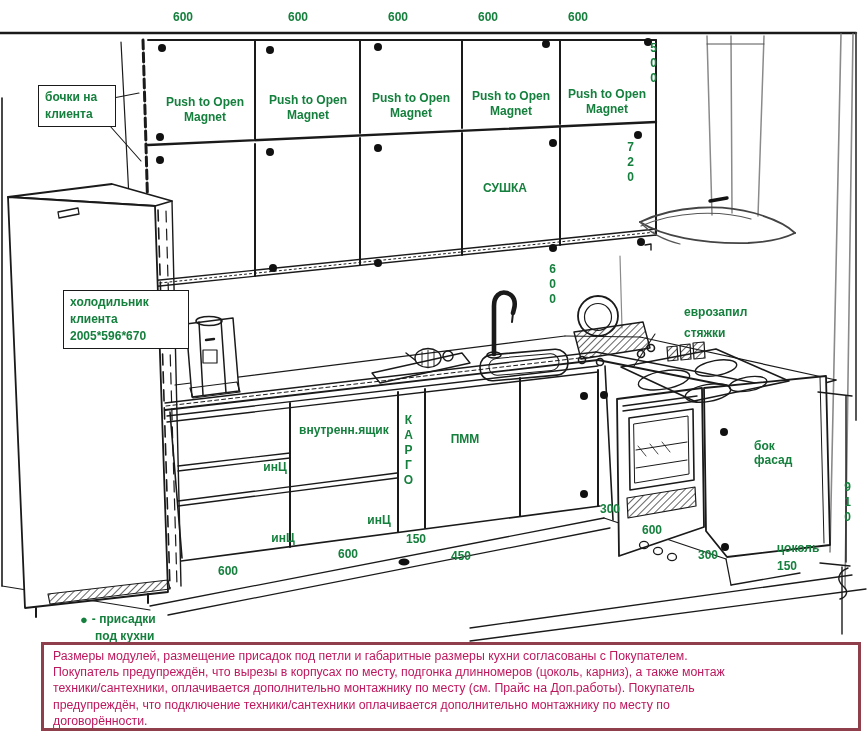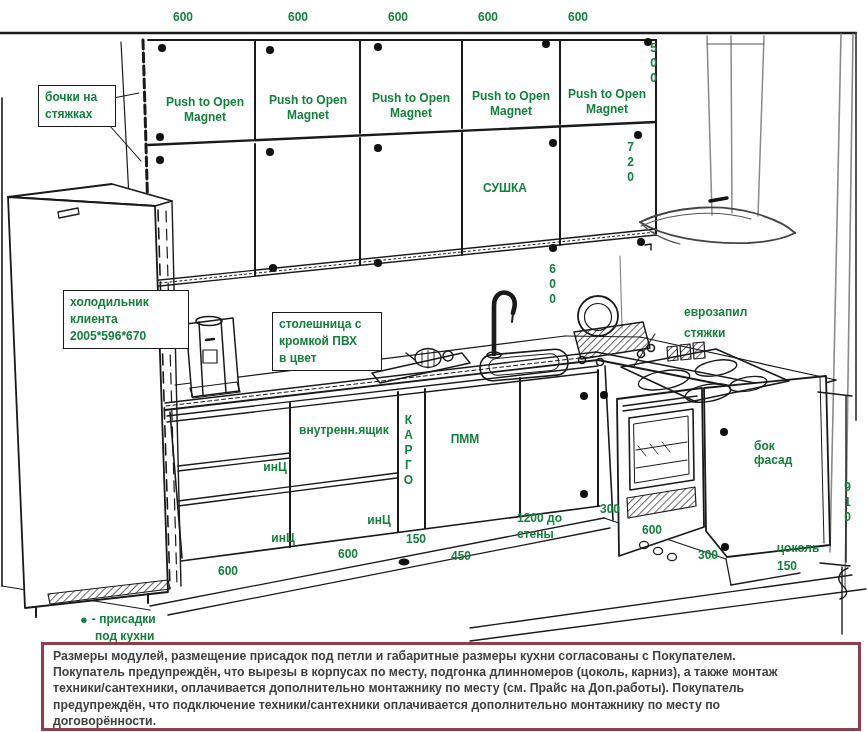--- a/index.html
+++ b/index.html
@@ -9,21 +9,21 @@
   .lbl{position:absolute;font-size:12px;font-weight:700;color:#15803d;line-height:15px;
        white-space:pre-line;text-align:center;}
   .left{text-align:left;}
   .red{color:#15803d;}
   .boxed{background:#fff;border:1.5px solid #1a1a1a;padding:3px 6px;text-align:left;line-height:17px;}
   .vtx{width:13px;word-break:break-all;line-height:15px;text-align:center;}
   .legend-row{display:flex;align-items:center;gap:4px;}
   .legend-dot{font-size:13px;line-height:13px;}
   #note-box{position:absolute;left:41px;top:642px;width:820px;height:89px;box-sizing:border-box;
             border:3px solid #8f3f4c;background:#fff;padding:3px 9px;}
-  #note-box .note-line{color:#404040;font-size:12.3px;font-weight:700;line-height:16.2px;white-space:nowrap;}
+  #note-box .note-line{color:#be185d;font-size:12.3px;font-weight:400;line-height:16.2px;white-space:nowrap;}
 </style>
 </head>
 <body>
 
 <div id="canvas">
 
 <svg width="868" height="732" viewBox="0 0 868 732" stroke="#1a1a1a" fill="none" stroke-linecap="round" stroke-linejoin="round">
   <defs>
     <pattern id="ht" width="5" height="5" patternUnits="userSpaceOnUse" patternTransform="rotate(45)">
       <line x1="0" y1="0" x2="0" y2="5" stroke="#222" stroke-width="1.4"></line>
@@ -262,27 +262,24 @@
 <div class="lbl" style="left:261px;top:93px;width:94px;">Push to Open
 Magnet</div>
 <div class="lbl" style="left:364px;top:91px;width:94px;">Push to Open
 Magnet</div>
 <div class="lbl" style="left:464px;top:89px;width:94px;">Push to Open
 Magnet</div>
 <div class="lbl" style="left:560px;top:87px;width:94px;">Push to Open
 Magnet</div>
 
 <div class="lbl boxed" style="left:38px;top:85px;width:64px;">бочки на
-стяжках</div>
+клиента</div>
 <div class="lbl boxed" style="left:63px;top:290px;width:112px;">холодильник
 клиента
 2005*596*670</div>
-<div class="lbl boxed" style="left:272px;top:312px;width:96px;">столешница с
-кромкой ПВХ
-в цвет</div>
 
 <div class="lbl red" style="left:470px;top:181px;width:70px;">СУШКА</div>
 <div class="lbl red left" style="left:648px;top:302px;width:84px;line-height:21px;margin-left:36px;">еврозапил
 стяжки</div>
 <div class="lbl red left" style="left:299px;top:423px;width:104px;">внутренн.ящик</div>
 <div class="lbl red" style="left:258px;top:460px;width:34px;">инЦ</div>
 <div class="lbl red vtx" style="left:402px;top:413px;">КАРГО</div>
 <div class="lbl red" style="left:442px;top:432px;width:46px;">ПММ</div>
 <div class="lbl red" style="left:362px;top:513px;width:34px;">инЦ</div>
 <div class="lbl red" style="left:266px;top:531px;width:34px;">инЦ</div>
@@ -292,22 +289,20 @@
 <div class="lbl vtx" style="left:546px;top:262px;">600</div>
 <div class="lbl vtx" style="left:841px;top:480px;">910</div>
 
 <div class="lbl left" style="left:754px;top:439px;width:52px;line-height:14px;">бок
 фасад</div>
 
 <div class="lbl" style="left:206px;top:564px;width:44px;">600</div>
 <div class="lbl" style="left:326px;top:547px;width:44px;">600</div>
 <div class="lbl" style="left:396px;top:532px;width:40px;">150</div>
 <div class="lbl" style="left:441px;top:549px;width:40px;">450</div>
-<div class="lbl left" style="left:517px;top:510px;width:80px;line-height:16px;">1200 до
-стены</div>
 
 <div class="lbl" style="left:588px;top:502px;width:44px;">300</div>
 <div class="lbl" style="left:630px;top:523px;width:44px;">600</div>
 <div class="lbl" style="left:686px;top:548px;width:44px;">300</div>
 <div class="lbl" style="left:768px;top:541px;width:60px;">цоколь</div>
 <div class="lbl" style="left:762px;top:559px;width:50px;">150</div>
 
 <div class="lbl left legend-row" style="left:80px;top:612px;">
   <span class="legend-dot">●</span>
   <span>- присадки</span>

